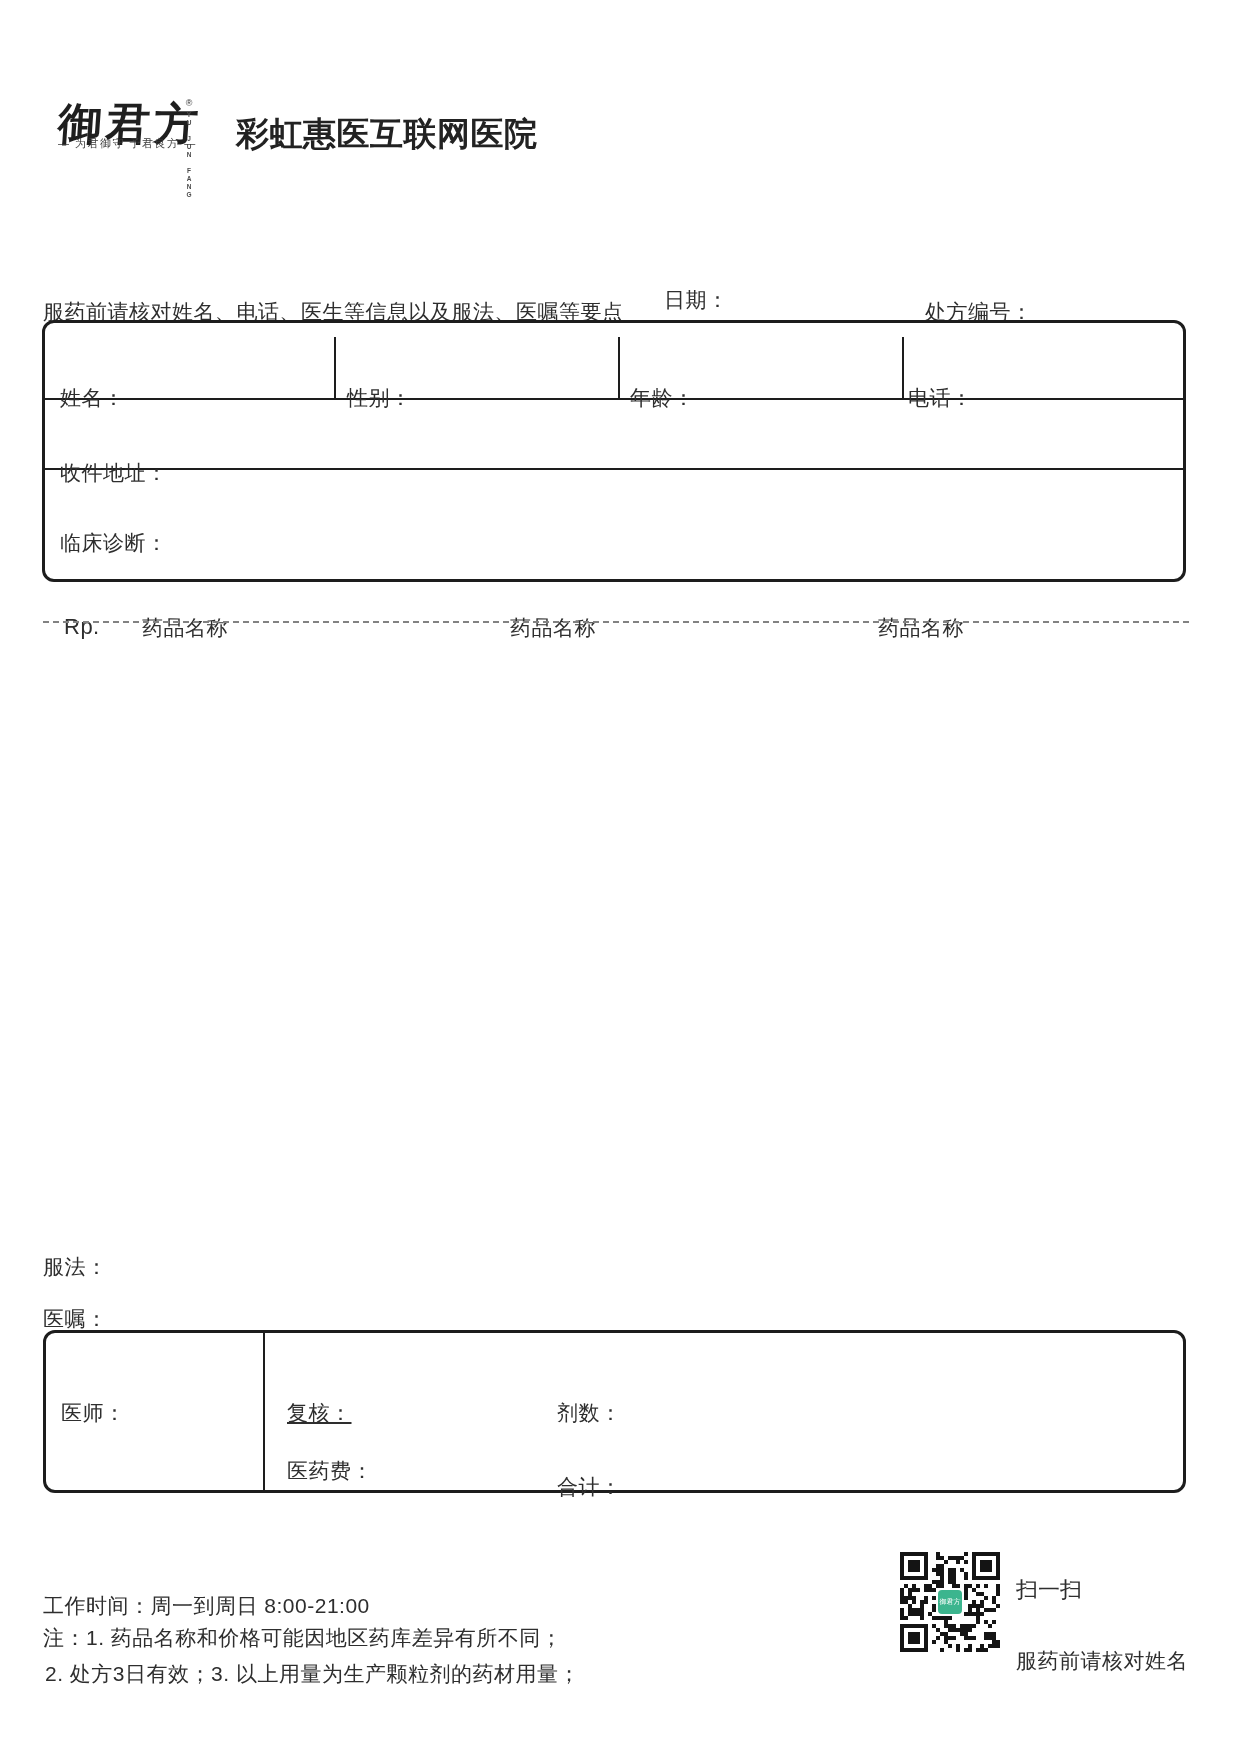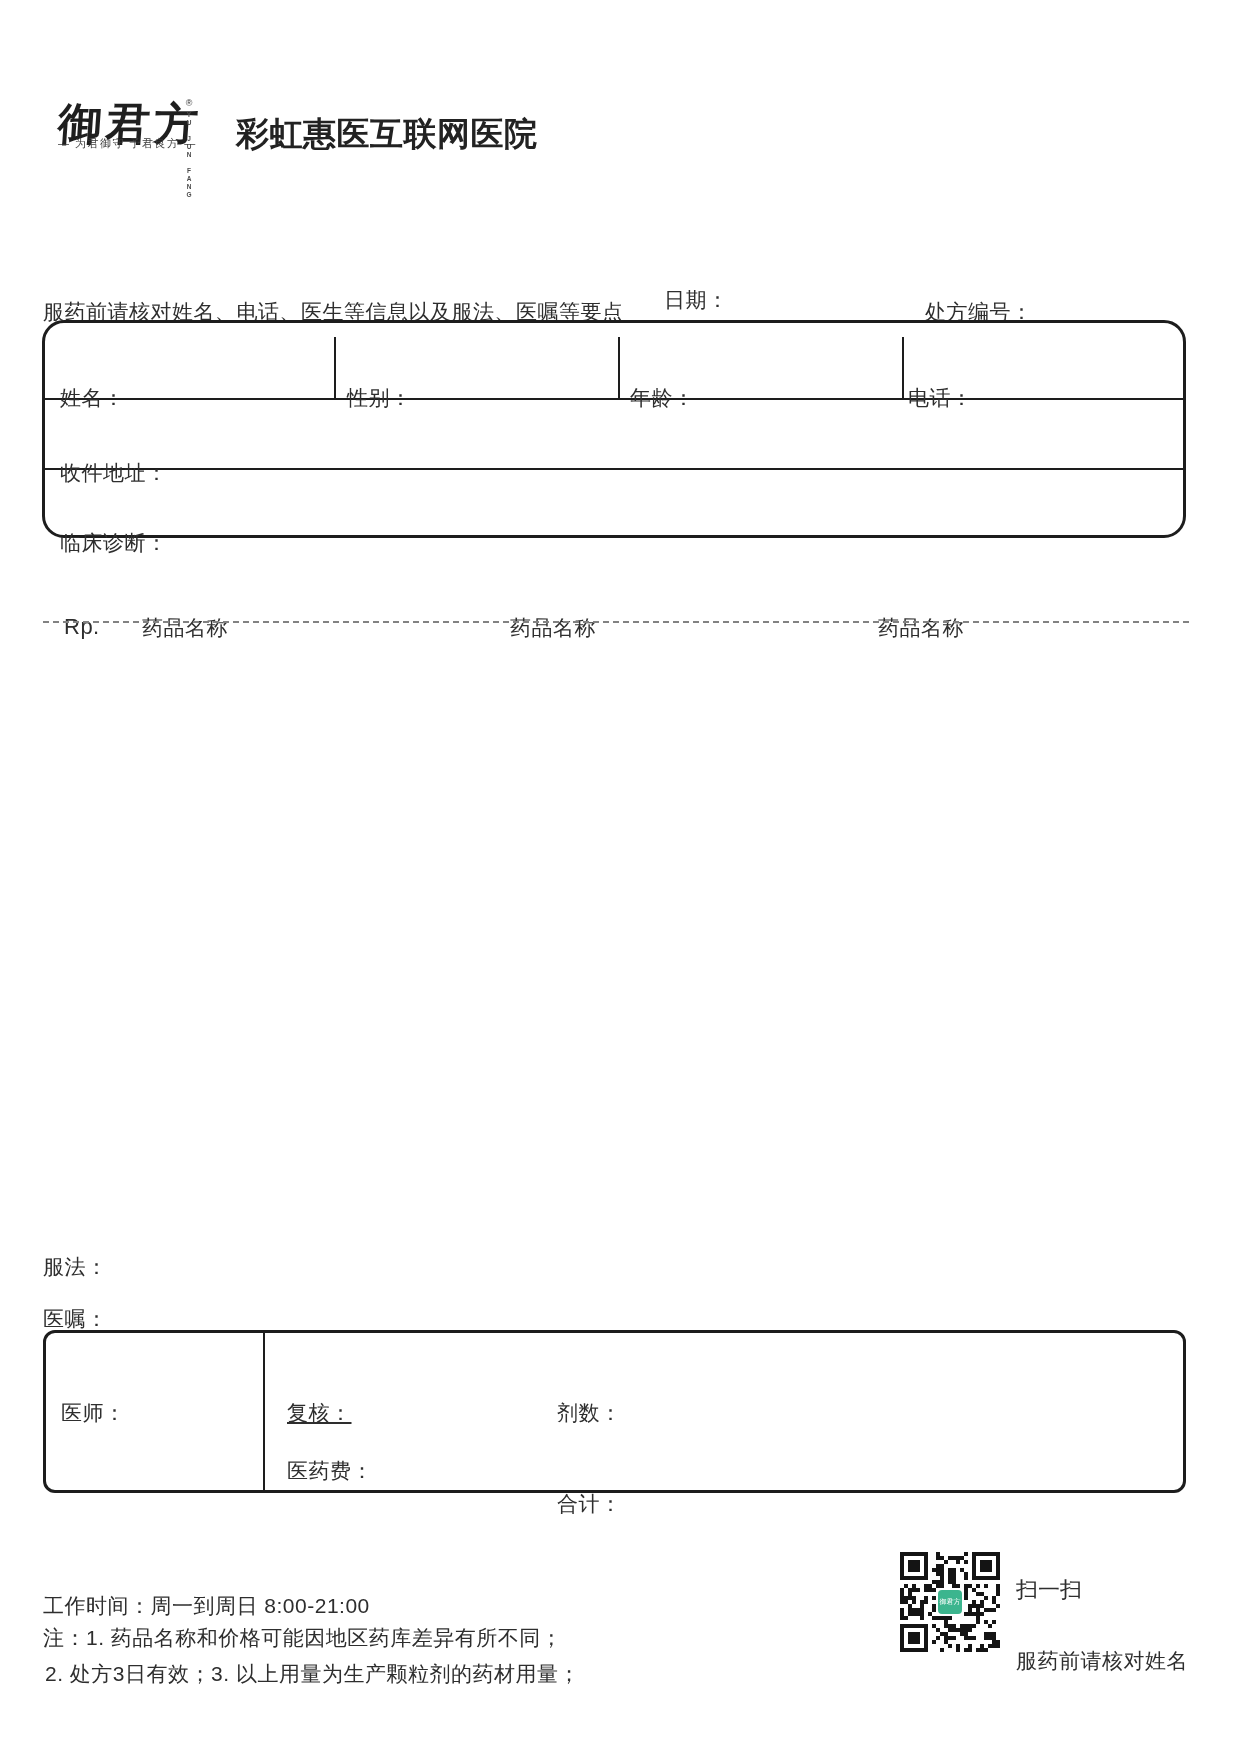--- a/index.html
+++ b/index.html
@@ -24,22 +24,22 @@
   .tagline{left:58px;top:136px;font-size:11px;letter-spacing:1.5px;color:#3c3c3c;}
   .hospital{left:236px;top:112px;font-size:33px;font-weight:900;letter-spacing:0.5px;color:#222222;}
 
   
   .notice{left:43px;top:262px;}
   .date-label{left:664px;top:250px;}
   .rxno-label{left:925px;top:262px;text-align:right;}
 
   
   .patient-box{
-    left:42px;top:320px;width:1144px;height:218px;box-sizing:border-box;
-    border:3px solid #1d1d1d;border-radius:22px;
+    left:42px;top:320px;width:1144px;height:262px;box-sizing:border-box;
+    border:3px solid #1d1d1d;border-radius:12px;
   }
   .pb-line{position:absolute;left:0;right:0;height:2px;background:#1d1d1d;}
   .pb-line1{top:75px;}
   .pb-line2{top:145px;}
   .pb-div{position:absolute;width:2px;top:14px;height:61px;background:#1d1d1d;}
   .pb-div1{left:289px;} .pb-div2{left:573px;} .pb-div3{left:857px;}
   .f-name{left:15px;top:25px;} .f-sex{left:302px;top:25px;}
   .f-age{left:585px;top:25px;} .f-phone{left:863px;top:25px;}
   .f-addr{left:15px;top:100px;} .f-diag{left:15px;top:170px;}
 
@@ -55,21 +55,21 @@
   .usage-label{left:43px;top:1217px;}
   .advice-label{left:43px;top:1269px;}
 
   
   .summary-box{
     left:43px;top:1330px;width:1143px;height:163px;box-sizing:border-box;
     border:3px solid #1d1d1d;border-radius:12px;
   }
   .sb-div{position:absolute;left:217px;top:0;bottom:0;width:2px;background:#1d1d1d;}
   .s-doctor{left:15px;top:30px;text-align:center;} .s-review{left:241px;top:30px;text-decoration:underline;} .s-doses{left:511px;top:30px;}
-  .s-fee{left:241px;top:88px;} .s-total{left:511px;top:121px;}
+  .s-fee{left:241px;top:88px;} .s-total{left:511px;top:104px;}
 
   
   .work-time{left:43px;top:1556px;}
   .note1{left:43px;top:1588px;}
   .note2{left:45px;top:1624px;}
   .qr-wrap{left:900px;top:1552px;width:100px;height:100px;}
   .scan-label{left:1016px;top:1575px;font-size:22px;}
   .scan-desc{left:1016px;top:1611px;}
 </style>
 </head>

